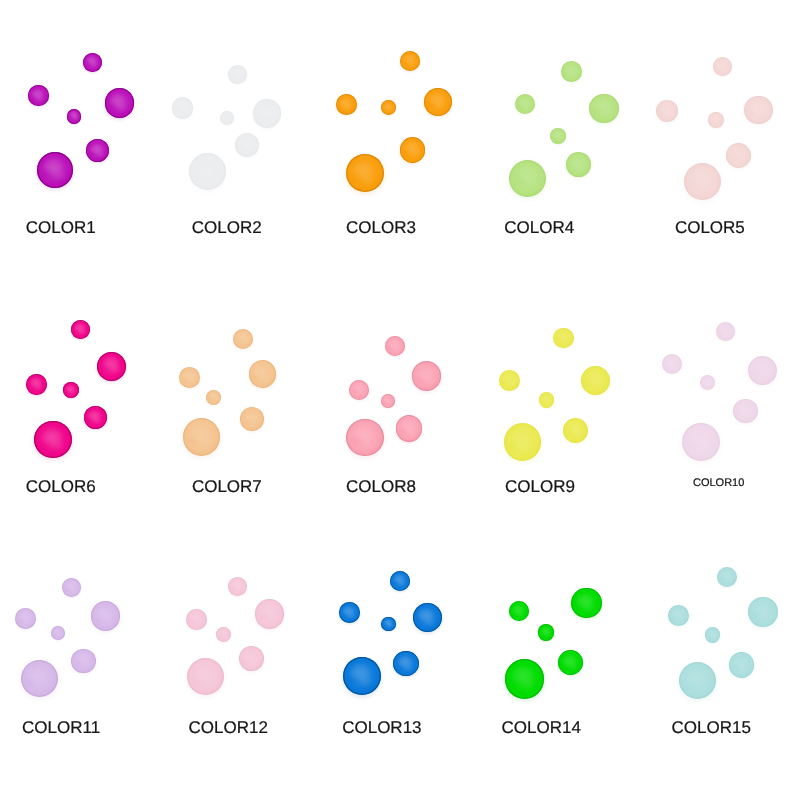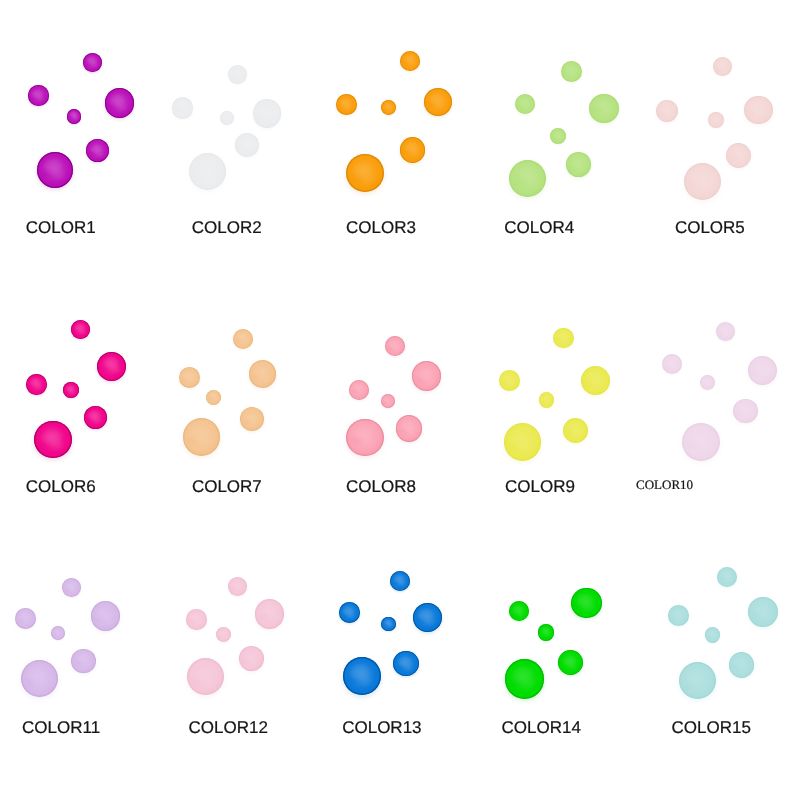--- a/index.html
+++ b/index.html
@@ -296,21 +296,21 @@
   </div>
 
   <div class="gem" style="left: 733.3px; top: 398.6px; width: 24.6px; height: 24.6px; background: radial-gradient(circle at 48% 47%, rgb(241, 221, 237) 0%, rgb(239, 216, 234) 50%, rgb(236, 210, 231) 87%, rgb(217, 194, 212) 99%, rgb(217, 194, 212) 100%); box-shadow: rgba(217, 194, 212, 0.224) 0px 0px 0px 0.86px inset, rgba(217, 194, 212, 0.16) 0px 1.23px 3.2px;">
     <div class="gem-facet" style="background: radial-gradient(30% 26% at 44% 44%, rgba(240, 219, 236, 0.75) 0%, rgba(240, 219, 236, 0.38) 60%, rgba(240, 219, 236, 0) 100%), radial-gradient(22% 20% at 60% 66%, rgba(240, 219, 236, 0.4) 0%, rgba(240, 219, 236, 0) 100%), radial-gradient(24% 18% at 26% 62%, rgba(236, 210, 231, 0.35) 0%, rgba(236, 210, 231, 0) 100%);"></div>
   </div>
 
   <div class="gem" style="left: 682.3px; top: 422.8px; width: 38.2px; height: 38.2px; background: radial-gradient(circle at 48% 47%, rgb(241, 221, 237) 0%, rgb(239, 216, 234) 50%, rgb(236, 210, 231) 87%, rgb(217, 194, 212) 99%, rgb(217, 194, 212) 100%); box-shadow: rgba(217, 194, 212, 0.224) 0px 0px 0px 1.34px inset, rgba(217, 194, 212, 0.16) 0px 1.91px 4.97px;">
     <div class="gem-facet" style="background: radial-gradient(30% 26% at 49% 38%, rgba(240, 219, 236, 0.75) 0%, rgba(240, 219, 236, 0.38) 60%, rgba(240, 219, 236, 0) 100%), radial-gradient(22% 20% at 65% 60%, rgba(240, 219, 236, 0.4) 0%, rgba(240, 219, 236, 0) 100%), radial-gradient(24% 18% at 31% 56%, rgba(236, 210, 231, 0.35) 0%, rgba(236, 210, 231, 0) 100%);"></div>
   </div>
 </div>
-    <div class="swatch-label" style="left: 636px; top: 477.6px; color: rgb(22, 22, 22); font-size: 13px; font-family: Liberation Serif, serif;">COLOR10</div>
+    <div class="swatch-label" style="left: 693px; top: 477.6px; color: rgb(22, 22, 22); font-size: 11px;">COLOR10</div>
   </div>
 
   <div class="swatch">
     <div class="swatch-beads">
   <div class="gem" style="left: 61.6px; top: 578.3px; width: 19.2px; height: 19.2px; background: radial-gradient(circle at 48% 47%, rgb(221, 196, 236) 0%, rgb(215, 186, 233) 50%, rgb(208, 174, 229) 87%, rgb(182, 153, 199) 99%, rgb(182, 153, 199) 100%); box-shadow: rgba(182, 153, 199, 0.38) 0px 0px 0px 0.8px inset, rgba(182, 153, 199, 0.16) 0px 0.96px 2.5px;">
     <div class="gem-facet" style="background: radial-gradient(30% 26% at 47% 45%, rgba(220, 194, 236, 0.75) 0%, rgba(220, 194, 236, 0.38) 60%, rgba(220, 194, 236, 0) 100%), radial-gradient(22% 20% at 63% 67%, rgba(220, 194, 236, 0.4) 0%, rgba(220, 194, 236, 0) 100%), radial-gradient(24% 18% at 29% 63%, rgba(208, 174, 229, 0.35) 0%, rgba(208, 174, 229, 0) 100%);"></div>
   </div>
 
   <div class="gem" style="left: 15.3px; top: 608.1px; width: 21.2px; height: 21.2px; background: radial-gradient(circle at 48% 47%, rgb(221, 196, 236) 0%, rgb(215, 186, 233) 50%, rgb(208, 174, 229) 87%, rgb(182, 153, 199) 99%, rgb(182, 153, 199) 100%); box-shadow: rgba(182, 153, 199, 0.38) 0px 0px 0px 0.8px inset, rgba(182, 153, 199, 0.16) 0px 1.06px 2.76px;">
     <div class="gem-facet" style="background: radial-gradient(30% 26% at 45% 41%, rgba(220, 194, 236, 0.75) 0%, rgba(220, 194, 236, 0.38) 60%, rgba(220, 194, 236, 0) 100%), radial-gradient(22% 20% at 61% 63%, rgba(220, 194, 236, 0.4) 0%, rgba(220, 194, 236, 0) 100%), radial-gradient(24% 18% at 27% 59%, rgba(208, 174, 229, 0.35) 0%, rgba(208, 174, 229, 0) 100%);"></div>

